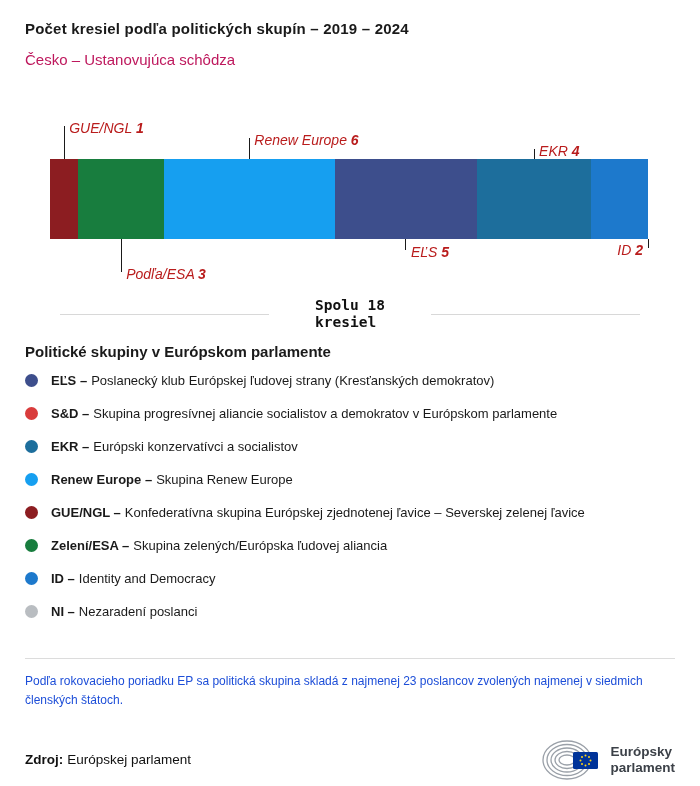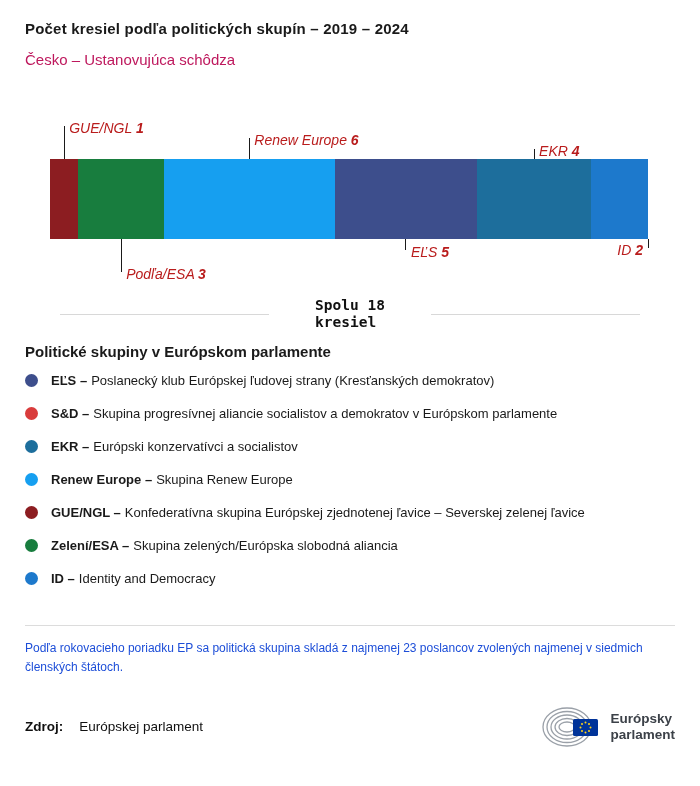--- a/index.html
+++ b/index.html
@@ -40,21 +40,21 @@
   .dot { width:13px; height:13px; border-radius:50%; flex:none; margin-right:13px; }
   .abbr { font-weight:bold; margin-right:4px; white-space:nowrap; }
   .desc { font-weight:400; }
 
   .rule { height:1px; background:#dcdcdc; margin-top:30px; }
   .footnote { font-size:12px; color:#1d4ed8; line-height:1.6; margin-top:13px; max-width:655px; }
 
   
   .bottom { display:flex; justify-content:space-between; align-items:center; margin-top:27px; }
   .source { font-size:13.5px; color:#111; }
-  .source b { font-weight:bold; margin-right:16px; }
+  .source b { font-weight:bold; margin-right:4px; }
   .logo { display:flex; align-items:center; gap:9px; }
   .logo-text { font-size:13.5px; font-weight:bold; color:#3c4148; line-height:1.15; }
 </style>
 </head>
 <body>
 
 <div class="page">
 
   <div class="title">Počet kresiel podľa politických skupín – 2019 – 2024</div>
   <div class="subtitle">Česko – Ustanovujúca schôdza</div>
@@ -127,26 +127,31 @@
       <span class="desc">Skupina Renew Europe</span>
     </li>
     <li class="legend-item">
       <span class="dot" style="background: rgb(140, 29, 33);"></span>
       <span class="abbr">GUE/NGL –</span>
       <span class="desc">Konfederatívna skupina Európskej zjednotenej ľavice – Severskej zelenej ľavice</span>
     </li>
     <li class="legend-item">
       <span class="dot" style="background: rgb(24, 125, 62);"></span>
       <span class="abbr">Zelení/ESA –</span>
-      <span class="desc">Skupina zelených/Európska slobodná aliancia</span>
+      <span class="desc">Skupina zelených/Európska ľudovej aliancia</span>
     </li>
     <li class="legend-item">
       <span class="dot" style="background: rgb(29, 121, 204);"></span>
       <span class="abbr">ID –</span>
       <span class="desc">Identity and Democracy</span>
+    </li>
+    <li class="legend-item">
+      <span class="dot" style="background: rgb(185, 189, 193);"></span>
+      <span class="abbr">NI –</span>
+      <span class="desc">Nezaradení poslanci</span>
     </li>
   </ul>
 
   <div class="rule"></div>
   <div class="footnote">Podľa rokovacieho poriadku EP sa politická skupina skladá z najmenej 23 poslancov zvolených najmenej v siedmich členských štátoch.</div>
 
   <div class="bottom">
     <div class="source">
       <b>Zdroj:</b><span>Európskej parlament</span>
     </div>

